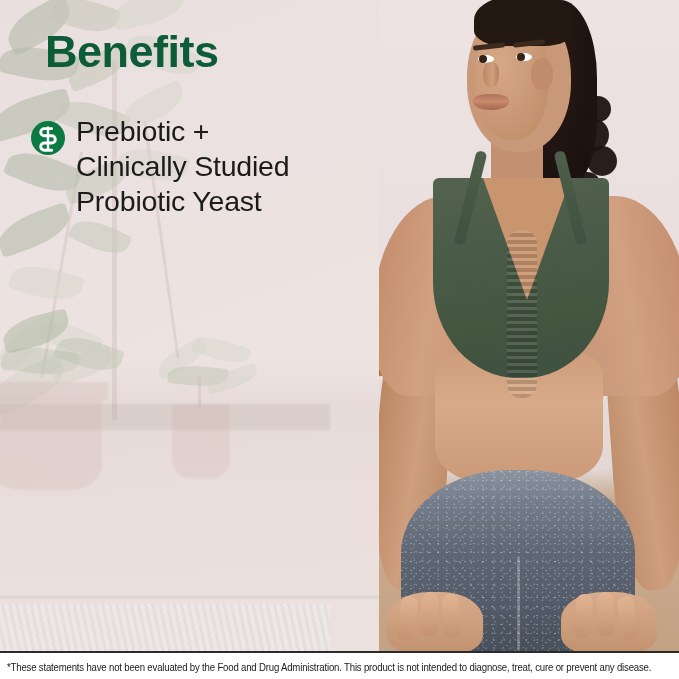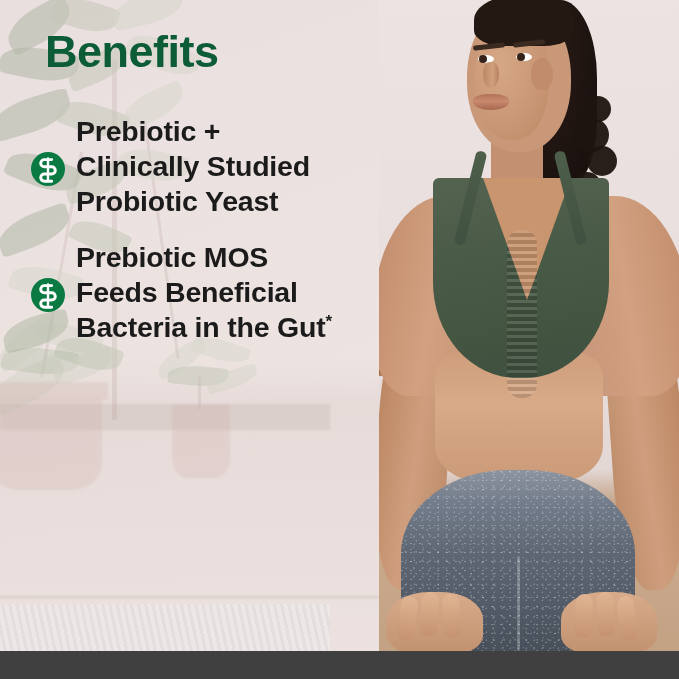--- a/index.html
+++ b/index.html
@@ -5,21 +5,21 @@
   html, body {
     margin: 0;
     padding: 0;
     background: #ffffff;
   }
   .canvas {
     position: relative;
     width: 679px;
     height: 679px;
     overflow: hidden;
-    background: #404040;
+    background: #0ea5e9;
     font-family: "Liberation Sans", sans-serif;
   }
 
   
   .left-panel {
     position: absolute;
     left: 0; top: 0;
     width: 379px;
     height: 651px;
     overflow: hidden;
@@ -90,23 +90,22 @@
   
   .benefits {
     position: absolute;
     left: 30px;
     top: 114px;
     width: 345px;
     z-index: 6;
   }
   .benefit-row {
     display: flex;
-    align-items: center;
+    align-items: flex-start;
     margin-bottom: 22px;
-    font-weight: bold;
   }
   .gut-icon {
     flex: 0 0 auto;
     width: 36px;
     height: 36px;
     margin-top: 6px;
     margin-right: 10px;
   }
   .benefit-text {
     font-size: 28.5px;
@@ -373,32 +372,20 @@
             <circle cx="18" cy="18" r="17" fill="#0a7a42"></circle>
             <path d="M14.3 8.6 h7.4 M14.3 8.6 a3.6 3.6 0 0 0 0 7.2 h7.4 a3.6 3.6 0 0 1 0 7.2 h-7.4 a3.6 3.6 0 0 0 0 7.2 h7.4" fill="none" stroke="#ffffff" stroke-width="2.9" stroke-linecap="round"></path>
             <path d="M18 7.4 v21.8" fill="none" stroke="#ffffff" stroke-width="2.4" stroke-linecap="round"></path>
           </svg>
         </span>
         <span class="benefit-text">Prebiotic +
 Clinically Studied
 Probiotic Yeast</span>
       </div>
 
-      <div class="benefit-row">
-        <span class="gut-icon">
-          <svg viewBox="0 0 36 36" width="36" height="36" aria-hidden="true">
-            <circle cx="18" cy="18" r="17" fill="#0a7a42"></circle>
-            <path d="M14.3 8.6 h7.4 M14.3 8.6 a3.6 3.6 0 0 0 0 7.2 h7.4 a3.6 3.6 0 0 1 0 7.2 h-7.4 a3.6 3.6 0 0 0 0 7.2 h7.4" fill="none" stroke="#ffffff" stroke-width="2.9" stroke-linecap="round"></path>
-            <path d="M18 7.4 v21.8" fill="none" stroke="#ffffff" stroke-width="2.4" stroke-linecap="round"></path>
-          </svg>
-        </span>
-        <span class="benefit-text"><span>Prebiotic MOS
-Feeds Beneficial
-Bacteria in the Gut</span><sup>*</sup></span>
-      </div>
 
 
     </div>
   </div>
 
   <div class="photo">
     <div class="ph-bg"></div>
     <div class="ph-floor2"></div>
     <div class="ph-floor" style="top:376px;height:275px;"></div>
 
@@ -445,14 +432,17 @@
     <div class="hand-l"></div>
     <div class="finger" style="left:20px;top:596px;transform:rotate(8deg);"></div>
     <div class="finger" style="left:42px;top:592px;transform:rotate(3deg);"></div>
     <div class="finger" style="left:64px;top:594px;transform:rotate(-3deg);"></div>
     <div class="hand-r"></div>
     <div class="finger" style="left:196px;top:594px;transform:rotate(4deg);"></div>
     <div class="finger" style="left:218px;top:592px;transform:rotate(-2deg);"></div>
     <div class="finger" style="left:240px;top:596px;transform:rotate(-8deg);"></div>
   </div>
 
+  <div class="footer">
+    <div class="footer-text">*These statements have not been evaluated by the Food and Drug Administration. This product is not intended to diagnose, treat, cure or prevent any disease.</div>
+  </div>
 
 </div>
 
 </body></html>

